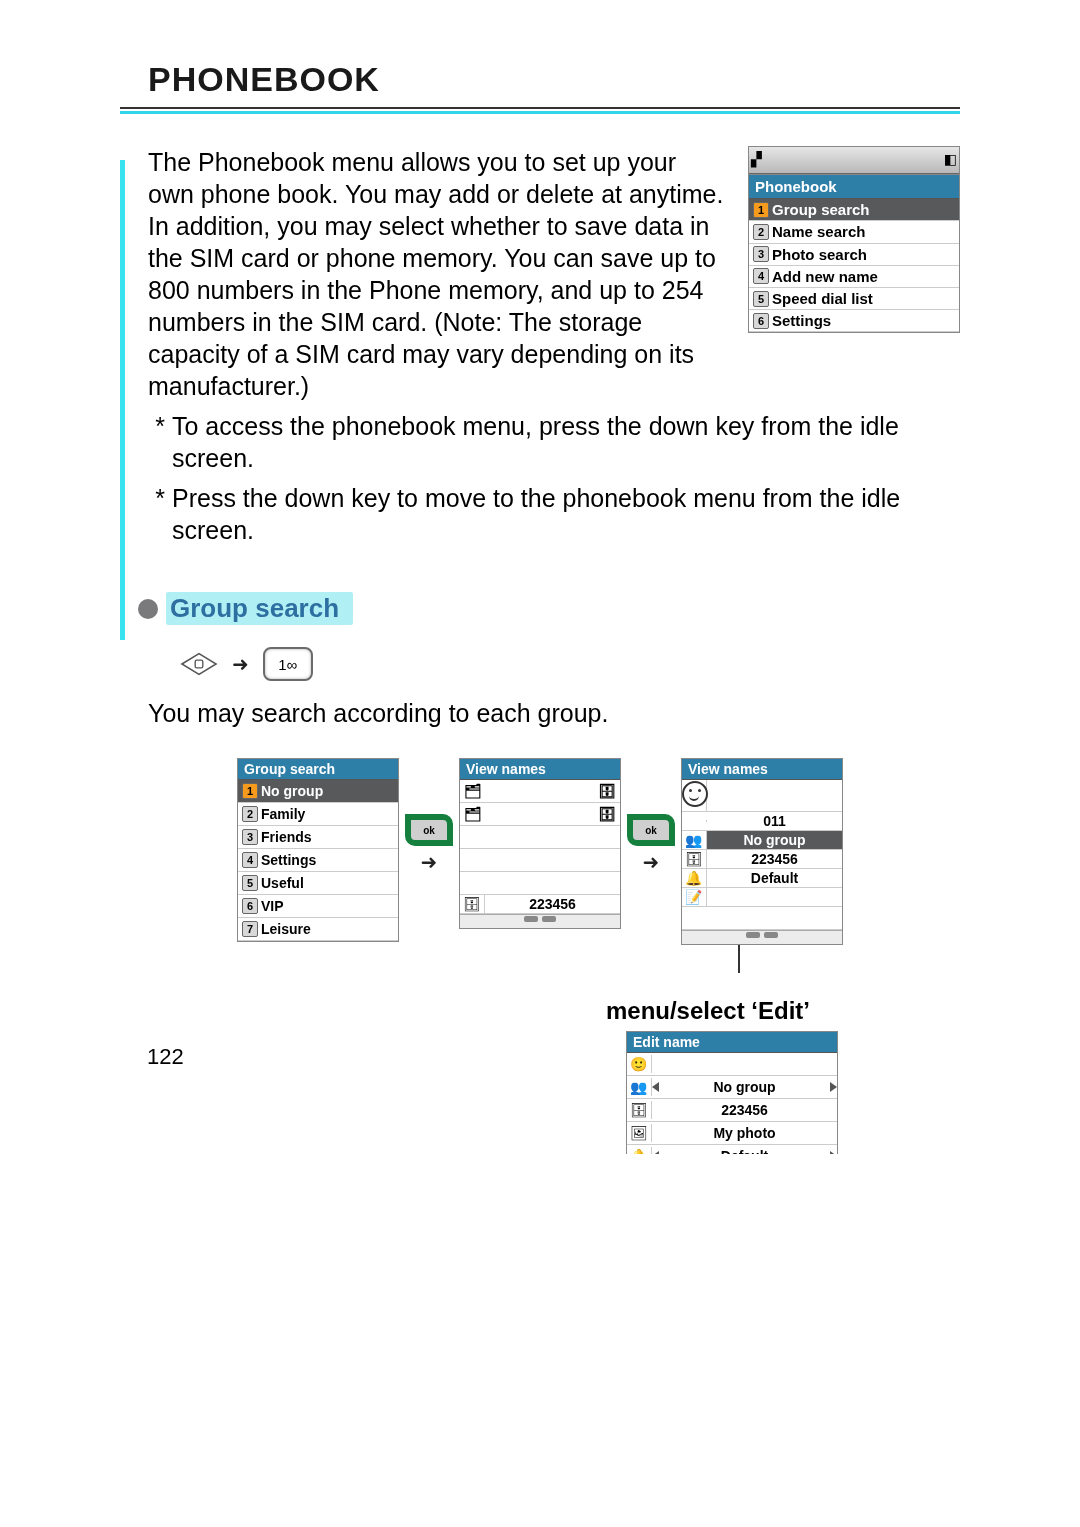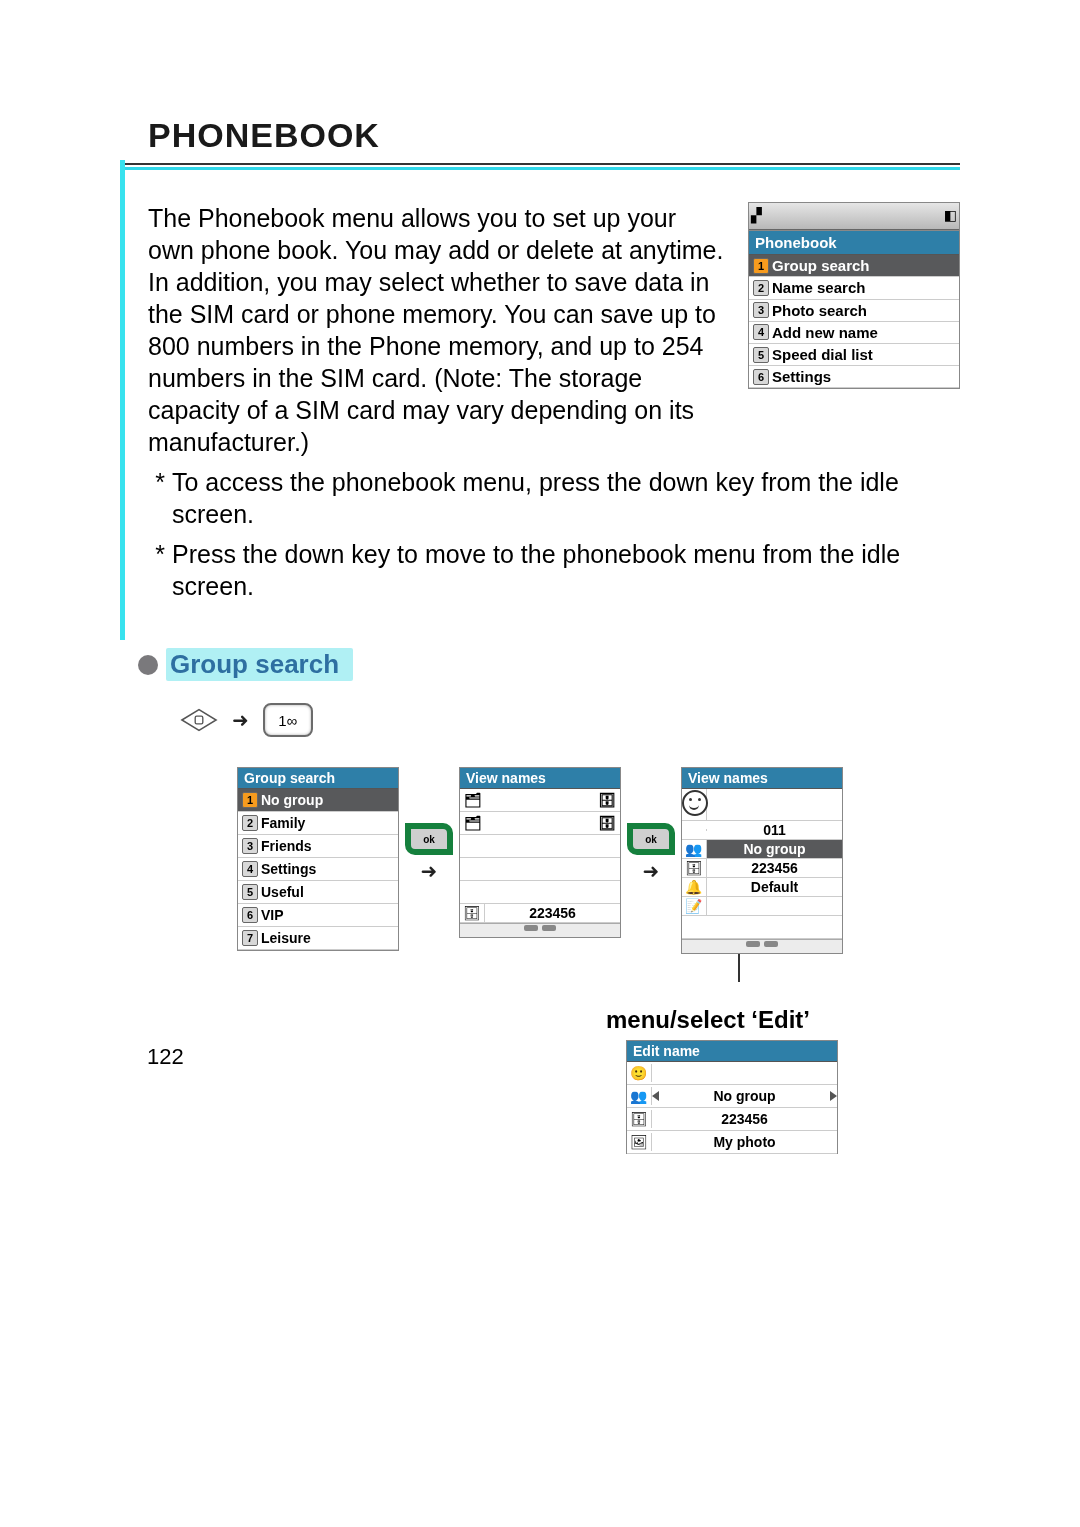--- a/index.html
+++ b/index.html
@@ -7,21 +7,21 @@
     padding: 0;
     background: #fff;
     font-family: "Myriad Pro", "Segoe UI", -apple-system, sans-serif;
     color: #000;
   }
   .page {
     width: 1080px;
     height: 1154px;
     position: relative;
     box-sizing: border-box;
-    padding: 115px 120px 60px 120px;
+    padding: 59px 120px 60px 120px;
     border-radius: 31px;
   }
   .title-row {
     display: flex;
     align-items: flex-end;
     margin-left: 28px;
     height: 42px;
   }
   .title {
     font-size: 34px;
@@ -295,20 +295,21 @@
           <path d="M2 13 L20 2 L38 13 L20 24 Z" fill="none" stroke="#555" stroke-width="1.6"></path>
           <rect x="16" y="9" width="8" height="8" rx="1.5" fill="none" stroke="#555" stroke-width="1.4"></rect>
         </svg>
     </span>
     <span class="arrow">➜</span>
     <span class="key1">
         <span>1∞</span>
       </span>
   </div>
 
+  <div class="desc">You may search according to each group.</div>
 
   <div class="flow">
 
     <div class="fcol">
       <div class="pscreen">
         <div class="psc-title">Group search</div>
         <div id="gs-items">
             <div class="psc-row sel">
               <span class="numbox sel">1</span>
               <span>No group</span>

